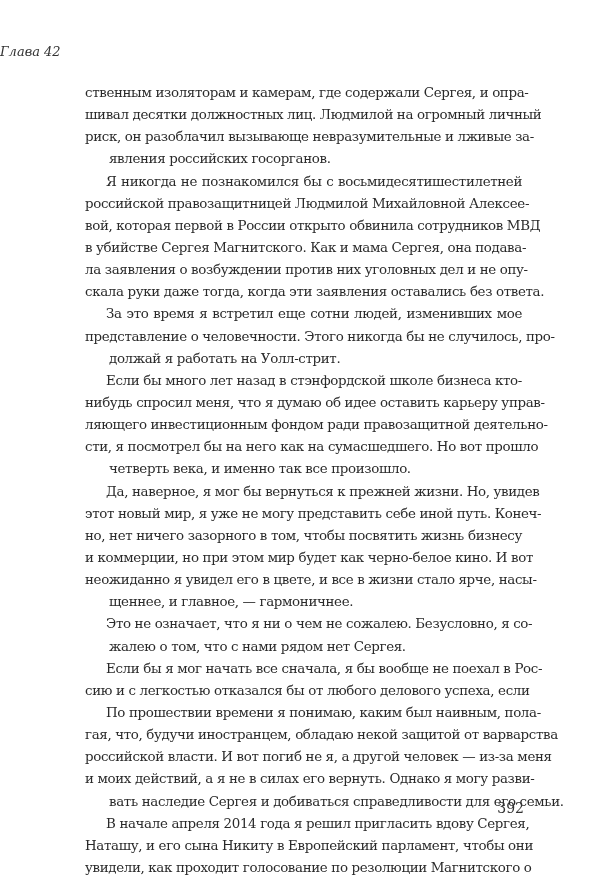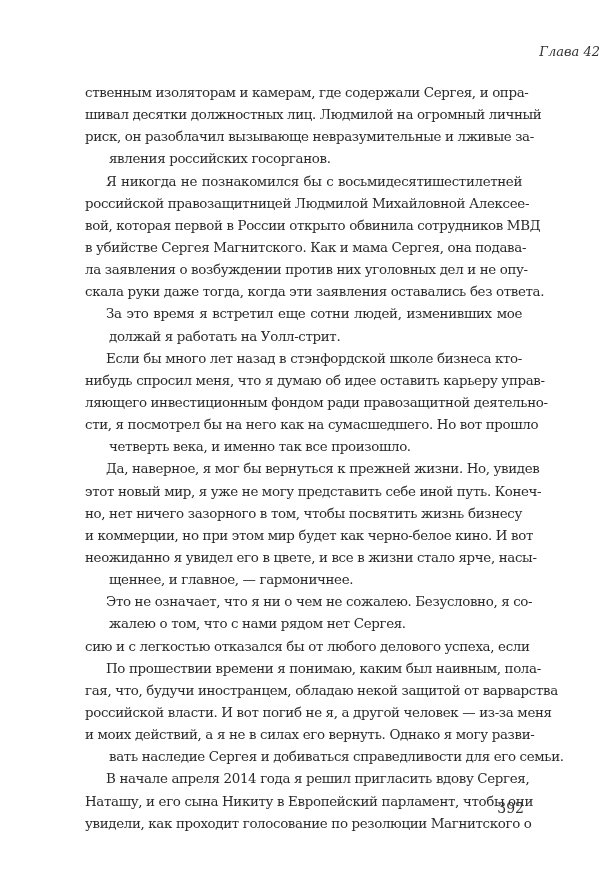--- a/index.html
+++ b/index.html
@@ -1,19 +1,19 @@
 <!DOCTYPE html>
 <html><head>
   <meta charset="utf-8">
   <style>
     html, body { margin: 0; padding: 0; background: #ffffff; }
     body { width: 600px; height: 890px; position: relative; overflow: hidden; }
     .page { position: absolute; left: 0; top: 0; width: 600px; height: 890px; background: #fff; color: #2b2b2b; }
     .running-head {
-      position: absolute; top: 44px; left: 0; width: 600px; text-align: right;
+      position: absolute; top: 44px; left: 0; width: 600px; text-align: left;
       font-family: "DejaVu Serif", serif; font-style: italic; font-size: 13px; color: #333;
     }
     .body-text {
       position: absolute; left: 85px; top: 82px; width: 437px;
       font-family: "DejaVu Serif", serif; font-size: 13.4px; line-height: 22.15px;
       color: #2a2a2a; letter-spacing: -0.35px;
     }
     .line { display: block; white-space: nowrap; text-align: justify; text-align-last: justify; height: 22.15px; overflow: visible; }
     .line.last { text-align-last: left; margin-left: 24px; }
     .line.indent { padding-left: 21px; }
@@ -41,20 +41,21 @@
       <span class="line indent">Я никогда не познакомился бы с восьмидесятишестилетней</span>
       <span class="line">российской правозащитницей Людмилой Михайловной Алексее-</span>
       <span class="line">вой, которая первой в России открыто обвинила сотрудников МВД</span>
       <span class="line">в убийстве Сергея Магнитского. Как и мама Сергея, она подава-</span>
       <span class="line">ла заявления о возбуждении против них уголовных дел и не опу-</span>
       <span class="line">скала руки даже тогда, когда эти заявления оставались без ответа.</span>
     </div>
 
     <div>
       <span class="line indent">За это время я встретил еще сотни людей, изменивших мое</span>
+      <span class="line">представление о человечности. Этого никогда бы не случилось, про-</span>
       <span class="line last">должай я работать на Уолл-стрит.</span>
     </div>
 
     <div>
       <span class="line indent">Если бы много лет назад в стэнфордской школе бизнеса кто-</span>
       <span class="line">нибудь спросил меня, что я думаю об идее оставить карьеру управ-</span>
       <span class="line">ляющего инвестиционным фондом ради правозащитной деятельно-</span>
       <span class="line">сти, я посмотрел бы на него как на сумасшедшего. Но вот прошло</span>
       <span class="line last">четверть века, и именно так все произошло.</span>
     </div>
@@ -67,20 +68,21 @@
       <span class="line">неожиданно я увидел его в цвете, и все в жизни стало ярче, насы-</span>
       <span class="line last">щеннее, и главное, — гармоничнее.</span>
     </div>
 
     <div>
       <span class="line indent">Это не означает, что я ни о чем не сожалею. Безусловно, я со-</span>
       <span class="line last">жалею о том, что с нами рядом нет Сергея.</span>
     </div>
 
     <div>
+      <span class="line indent">Если бы я мог начать все сначала, я бы вообще не поехал в Рос-</span>
       <span class="line">сию и с легкостью отказался бы от любого делового успеха, если</span>
     </div>
 
     <div>
       <span class="line indent">По прошествии времени я понимаю, каким был наивным, пола-</span>
       <span class="line">гая, что, будучи иностранцем, обладаю некой защитой от варварства</span>
       <span class="line">российской власти. И вот погиб не я, а другой человек — из-за меня</span>
       <span class="line">и моих действий, а я не в силах его вернуть. Однако я могу разви-</span>
       <span class="line last">вать наследие Сергея и добиваться справедливости для его семьи.</span>
     </div>

